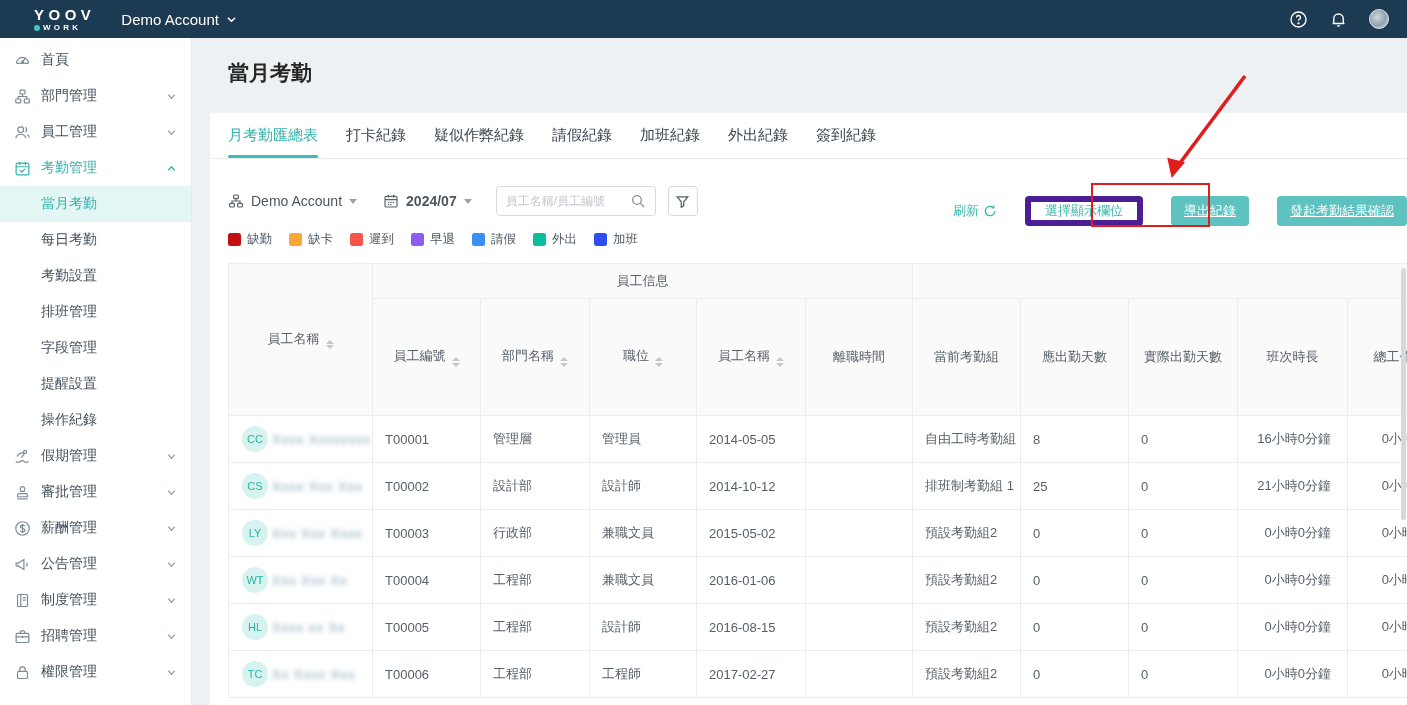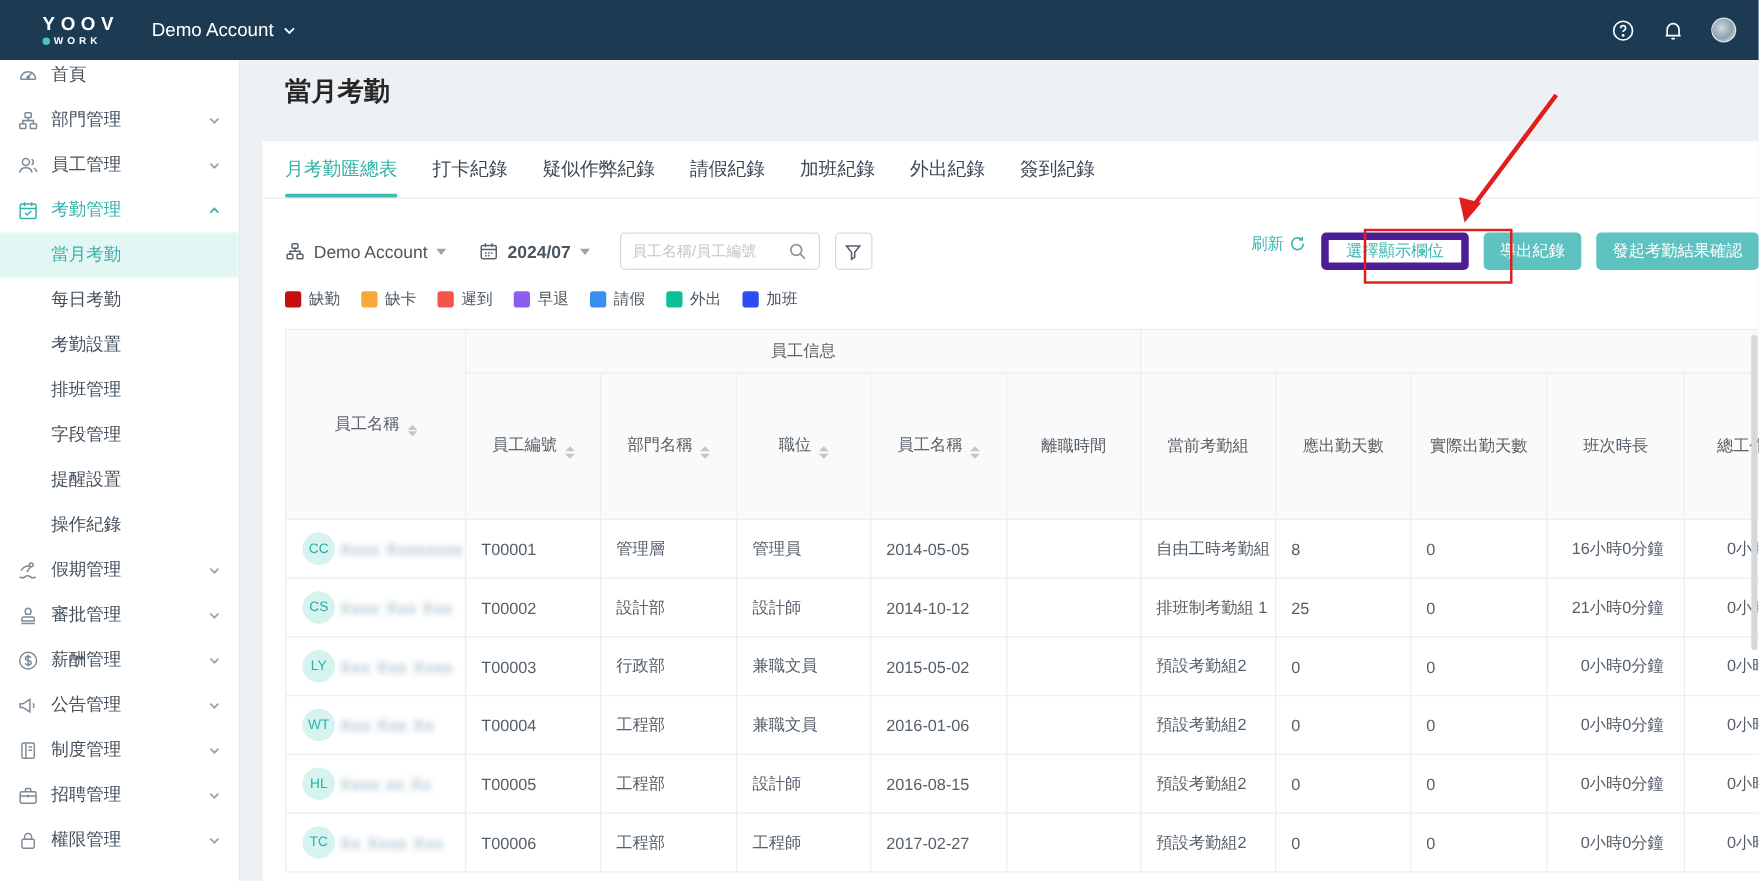--- a/index.html
+++ b/index.html
@@ -1,21 +1,21 @@
 <!DOCTYPE html>
 <html><head>
 <meta charset="utf-8">
 <style>
   * { margin:0; padding:0; box-sizing:border-box; }
   html,body { width:1407px; height:705px; overflow:hidden; }
   body { font-family:"Liberation Sans","DejaVu Sans",sans-serif; background:#eef1f4; }
   .screen { position:relative; width:1407px; height:705px; overflow:hidden; }
 
   
-  .topbar { position:absolute; left:0; top:0; right:0; height:48px; background:#1d3a53; display:flex; align-items:center; z-index:30; }
+  .topbar { position:absolute; left:0; top:0; right:0; height:38px; background:#1d3a53; display:flex; align-items:center; z-index:30; }
   .logo { margin-left:34px; line-height:1; cursor:pointer; }
   .logo-l1 { color:#fff; font-size:15px; font-weight:700; letter-spacing:4.5px; }
   .logo-l2 { color:#fff; font-size:8px; font-weight:700; letter-spacing:3.2px; margin-top:2px; display:flex; align-items:center; }
   .logo-dot { width:6px; height:6px; border-radius:50%; background:#43c6c0; display:inline-block; margin-right:3px; }
   .account { margin-left:26px; color:#fff; font-size:15px; display:flex; align-items:center; gap:7px; cursor:pointer; }
   .topbar-right { margin-left:auto; display:flex; align-items:center; gap:21px; margin-right:18px; }
   .tb-ic { width:19px; height:19px; color:#fff; cursor:pointer; display:inline-flex; }
   .tb-avatar { width:20px; height:20px; border-radius:50%; background:radial-gradient(circle at 40% 40%, #cfd8de 0%, #8fa3ad 55%, #e8eef1 100%); border:1.5px solid #dfe7ec; cursor:pointer; }
 
   
@@ -47,26 +47,26 @@
   .caret { width:0; height:0; border-left:4.5px solid transparent; border-right:4.5px solid transparent; border-top:5.5px solid #9aa3ab; margin-top:1px; }
   .org-sel { margin-right:26px; }
   .date-sel { margin-right:24px;font-weight:bold; }
   .search-box { width:160px; height:30px; border:1px solid #d9d9d9; border-radius:4px; display:flex; align-items:center; padding:0 9px; background:#fff; }
   .search-box input { border:none; outline:none; flex:1; font-size:12px; color:#555; min-width:0; font-family:inherit; }
   .search-box input::placeholder { color:#c2c7cc; }
   .search-ic { width:16px; height:16px; color:#8a949d; cursor:pointer; display:inline-flex; }
   .funnel-btn { width:30px; height:30px; border:1px solid #d9d9d9; border-radius:4px; background:#fff; margin-left:12px; display:flex; align-items:center; justify-content:center; cursor:pointer; }
   .funnel-btn .ic { width:15px; height:15px; color:#55606a; display:inline-flex; }
 
-  .controls-right { position:absolute; right:-18px; top:0; display:flex; align-items:flex-start; gap:12px; }
+  .controls-right { position:absolute; right:-18px; top:10px; display:flex; align-items:center; gap:28px; }
   .refresh { display:flex; align-items:center; gap:4px; color:#38b6ae; font-size:13px; cursor:pointer; }
   .refresh .ic { width:14px; height:14px; display:inline-flex; }
   .btn { height:30px; border-radius:4px; font-size:13px; display:flex; align-items:center; justify-content:center; cursor:pointer; white-space:nowrap; font-family:inherit; }
   .btn-ghost { background:#fff; border:6px solid #4c1d95; color:#38b6ae; padding:0 14px; }
-  .btn-teal { background:#5dc2c0; border:none; color:#fff; padding:0 13px; }
+  .btn-teal { background:#5dc2c0; border:none; color:#fff; padding:0 13px;text-decoration:underline; }
 
   
   .legend { margin-top:15px; display:flex; align-items:center; gap:17px; }
   .lg-item { display:flex; align-items:center; gap:6px; font-size:12.5px; color:#4b5560; }
   .lg-sw { width:13px; height:13px; border-radius:2.5px; }
 
   
   .tbl-wrap { margin-top:15px; }
   table { border-collapse:collapse; table-layout:fixed; width:1236px; }
   th, td { border:1px solid #ededed; overflow:hidden; white-space:nowrap; }

